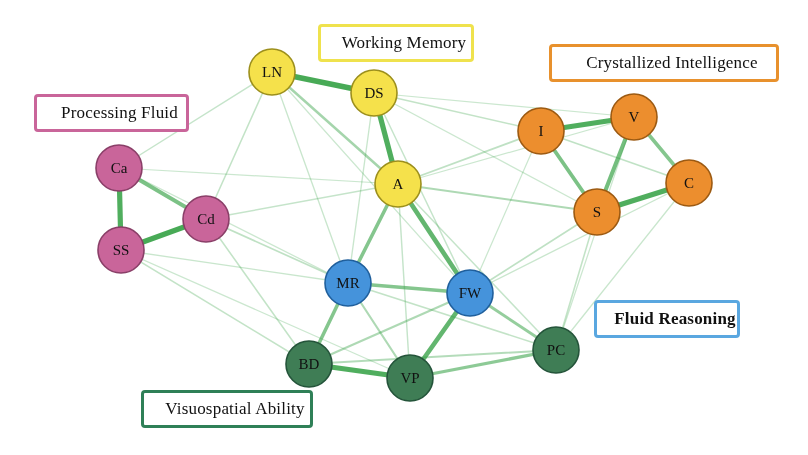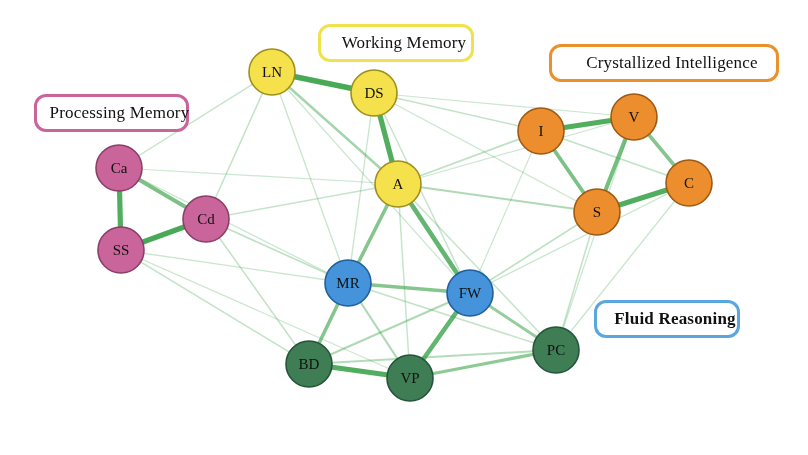--- a/index.html
+++ b/index.html
@@ -15,21 +15,21 @@
     position: absolute;
     left: 0; top: 0;
     width: 808px; height: 455px;
     display: block;
   }
   .group-box {
     position: absolute;
     box-sizing: border-box;
     background: #ffffff;
     border: 3px solid #000;
-    border-radius: 12px;
+    border-radius: 4px;
     display: flex;
     align-items: center;
     justify-content: center;
     font-size: 17px;
     color: #111111;
     letter-spacing: 0.2px;
     white-space: nowrap;
     padding-left: 16px;
   }
   .node-label {
@@ -125,15 +125,16 @@
         <circle cx="309" cy="364" r="23" fill="#3F7D55" stroke="#24543a" stroke-width="1.6"></circle>
         <text x="309" y="364" text-anchor="middle" dominant-baseline="central" class="node-label">BD</text>
         <circle cx="410" cy="378" r="23" fill="#3F7D55" stroke="#24543a" stroke-width="1.6"></circle>
         <text x="410" y="378" text-anchor="middle" dominant-baseline="central" class="node-label">VP</text>
         <circle cx="556" cy="350" r="23" fill="#3F7D55" stroke="#24543a" stroke-width="1.6"></circle>
         <text x="556" y="350" text-anchor="middle" dominant-baseline="central" class="node-label">PC</text>
       </g>
     </svg>
 <div class="group-box" style="left: 318px; top: 24px; width: 156px; height: 38px; border-color: rgb(239, 226, 77);">Working Memory</div>
     <div class="group-box" style="left: 549px; top: 44px; width: 230px; height: 38px; border-color: rgb(232, 145, 45); text-align: center;">Crystallized Intelligence</div>
-    <div class="group-box" style="left: 34px; top: 94px; width: 155px; height: 38px; border-color: rgb(201, 101, 154);">Processing Memory</div>
+    <div class="group-box" style="left: 34px; top: 94px; width: 155px; height: 38px; border-color: rgb(201, 101, 154);">Processing Fluid</div>
     <div class="group-box" style="left: 594px; top: 300px; width: 146px; height: 38px; border-color: rgb(90, 167, 224); font-weight: bold;">Fluid Reasoning</div>
+    <div class="group-box" style="left: 141px; top: 390px; width: 172px; height: 38px; border-color: rgb(47, 128, 87);">Visuospatial Ability</div>
   </div>
 
 </body></html>

